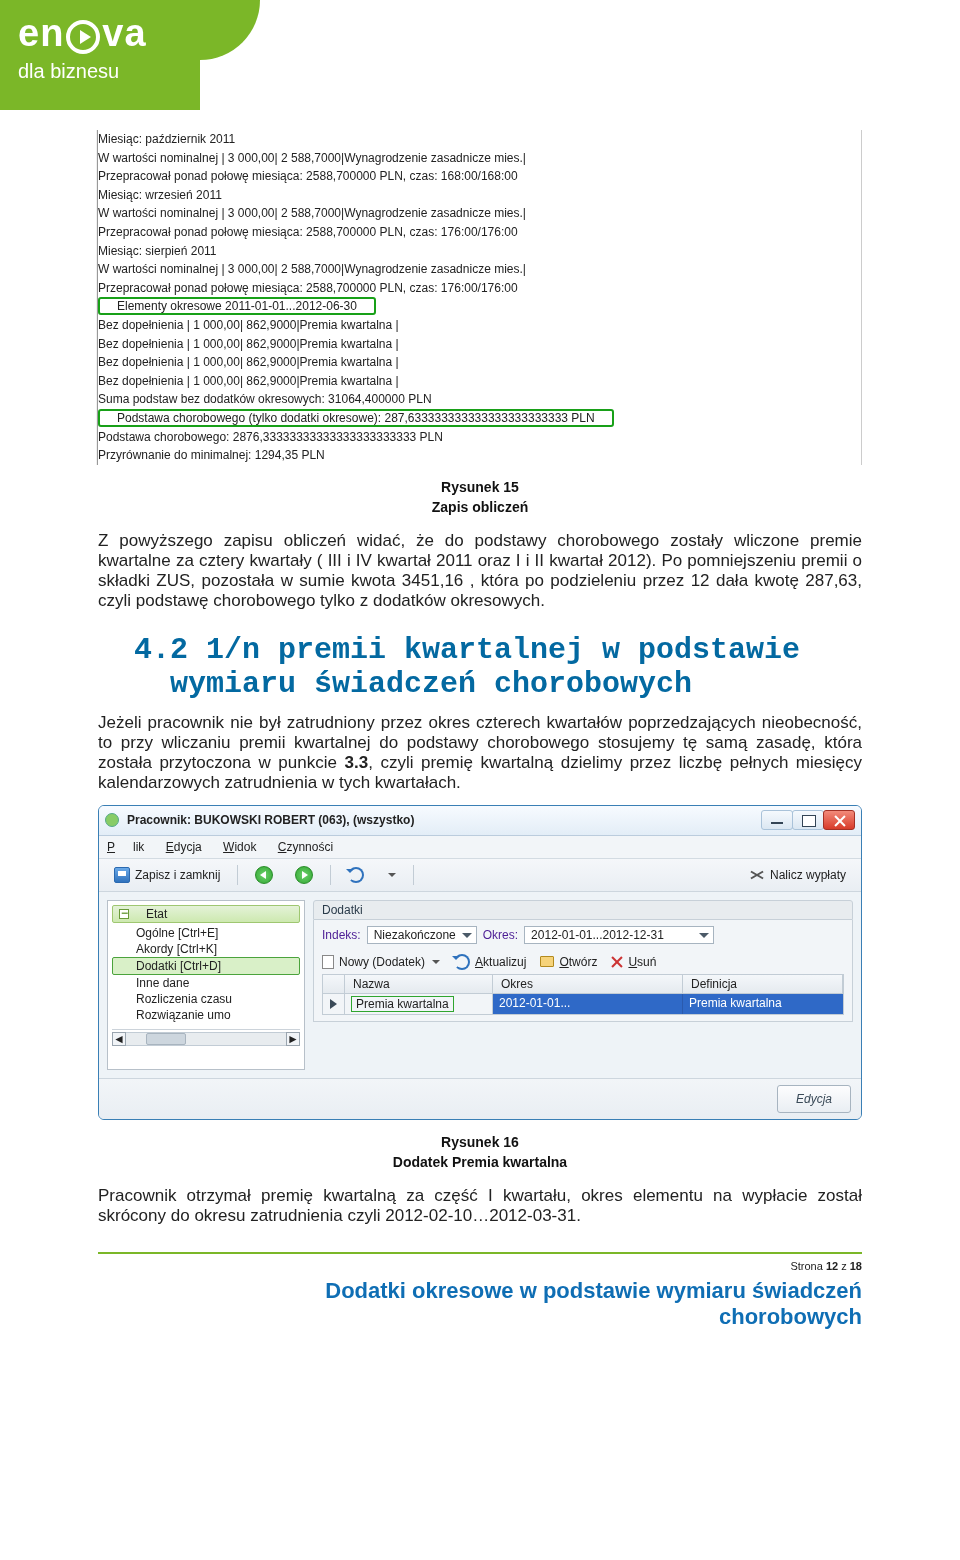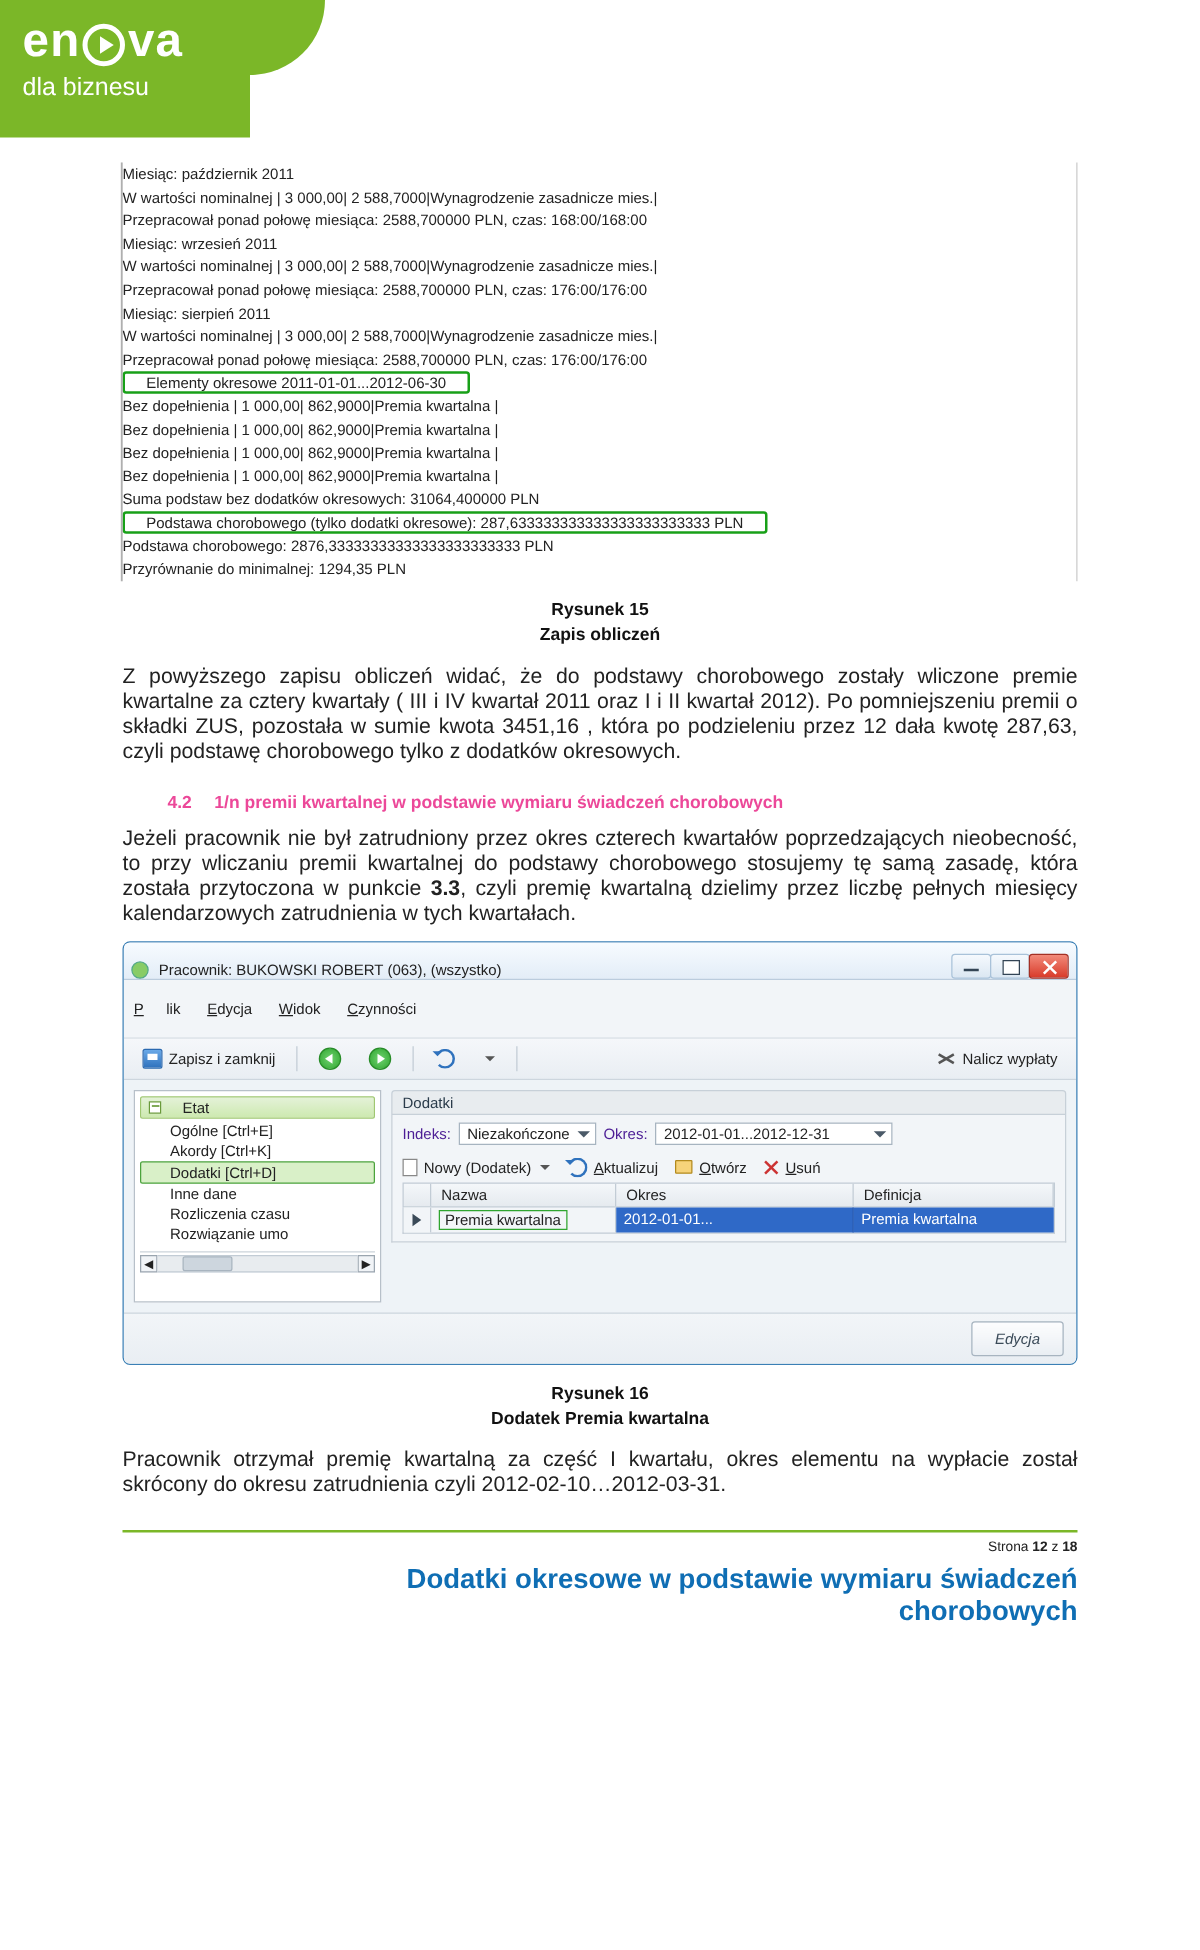--- a/index.html
+++ b/index.html
@@ -96,46 +96,48 @@
   }
   .caption-sub {
     text-align: center;
     font-size: 14px;
     color: #111;
     margin: 0 0 16px 0;
     font-weight: 700;
   }
   .body-text { text-align: justify; margin: 12px 0; }
   .section-heading {
-    color: #ec4899;
-    font-size: 14px;
+    color: #0369a1;
+    font-size: 30px;
     font-weight: 700;
     margin: 22px 0 12px 36px;
     text-indent: -36px;
     padding-left: 36px;
+    font-family: Liberation Mono, monospace;
   }
   .section-heading .num { margin-right: 18px; }
   
   .win {
     border: 1px solid #3a7fb5;
     border-radius: 6px;
     background: #eef3f7;
     font-family: "Segoe UI", Tahoma, sans-serif;
     font-size: 12px;
     color: #222;
     margin-top: 10px;
     overflow: hidden;
   }
   .titlebar {
     background: linear-gradient(#f7fbff,#e3edf7);
     height: 30px;
     display: flex;
-    align-items: flex-end;
+    align-items: center;
     padding: 0 6px;
     border-bottom: 1px solid #bcd;
+    font-weight: bold;
   }
   .titlebar .favicon {
     width: 14px; height: 14px;
     border: 1px solid #5a8;
     border-radius: 50%;
     background: #8c6;
     margin-right: 8px;
   }
   .titlebar .title { flex: 1; }
   .win-btns { display: flex; gap: 0; }
@@ -148,21 +150,21 @@
     position: relative;
   }
   .win-btn.close { background: linear-gradient(#f28a7a,#d83b2a); border-color:#a33025; }
   .win-btn.min::after { content:""; position:absolute; left:9px; bottom:5px; width:12px; height:2px; background:#345; }
   .win-btn.max::after { content:""; position:absolute; left:9px; top:4px; width:12px; height:10px; border:1px solid #345; background:#fff; }
   .win-btn.close::before, .win-btn.close::after {
     content:""; position:absolute; left:9px; top:9px; width:14px; height:2px; background:#fff;
   }
   .win-btn.close::before{ transform:rotate(45deg);} .win-btn.close::after{ transform:rotate(-45deg);}
   .menubar {
-    padding: 16px 8px;
+    padding: 4px 8px;
     background: #f2f5f8;
     border-bottom: 1px solid #d3dbe2;
   }
   .menubar span { margin-right: 18px; }
   .menubar u { text-decoration: underline; }
   .toolbar {
     display: flex;
     align-items: center;
     gap: 8px;
     padding: 4px 8px;

